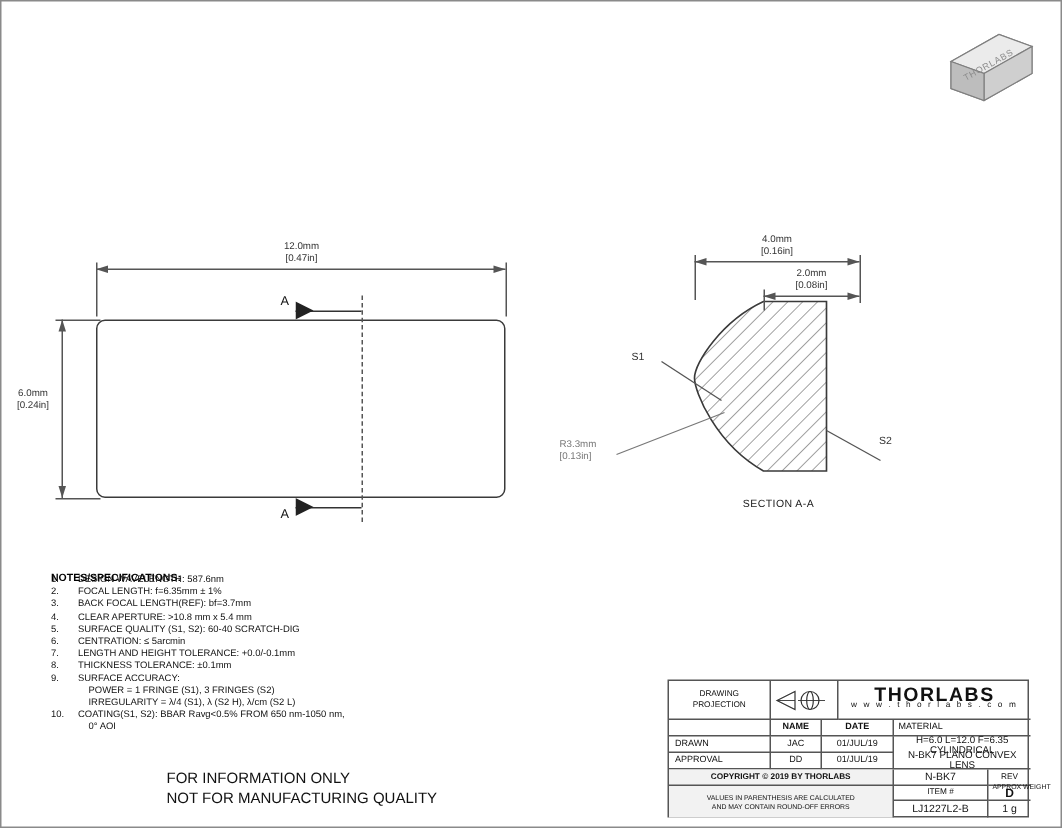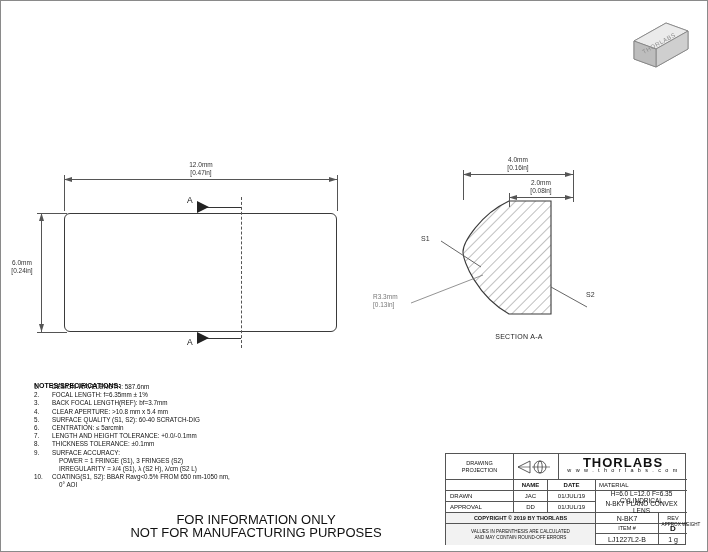--- a/index.html
+++ b/index.html
@@ -13,21 +13,21 @@
   .vline{width:1px;}
   .vdash{position:absolute;border-left:1px dashed #555;width:0;}
   
   #front-rect{left:63px;top:212px;width:273px;height:119px;border:1.2px solid #3a3a3a;border-radius:6px;box-sizing:border-box;background:#fff;}
   
   #notes{left:33px;top:382px;width:330px;font-size:6.3px;line-height:8.2px;color:#111;}
   #notes .row{display:flex;}
   #notes .num{width:18px;flex:0 0 18px;}
   #notes .txt{flex:1;white-space:pre-wrap;}
   
-  #disclaimer{left:110px;top:512px;width:290px;text-align:center;font-size:13px;line-height:13px;color:#111;}
+  #disclaimer{left:110px;top:512px;width:290px;text-align:left;font-size:10px;line-height:13px;color:#111;}
   
   #titleblock{left:444px;top:452px;width:241px;height:92px;border:1px solid #555;box-sizing:border-box;font-size:6px;color:#111;}
   #titleblock .cell{position:absolute;box-sizing:border-box;border-right:1px solid #555;border-bottom:1px solid #555;display:flex;align-items:center;justify-content:center;text-align:center;line-height:7px;}
   .nb{border-right:none!important;}
   .nbb{border-bottom:none!important;}
   .thorlabs{font-family:"Liberation Sans",sans-serif;font-weight:bold;letter-spacing:.5px;}
   .tl-big{font-size:13px;font-weight:bold;letter-spacing:1px;}
   .tl-url{font-size:5.5px;letter-spacing:1.4px;}
   
   #preview{left:625px;top:18px;width:68px;height:54px;}
@@ -169,21 +169,21 @@
       </div>
     <div class="row">
         <div class="num">10.</div>
         <div class="txt">COATING(S1, S2): BBAR Ravg&lt;0.5% FROM 650 nm-1050 nm,
     0° AOI</div>
       </div>
   </div>
 
   <div class="abs" id="disclaimer">
     <div>FOR INFORMATION ONLY</div>
-    <div>NOT FOR MANUFACTURING PURPOSES</div>
+    <div>NOT FOR MANUFACTURING QUALITY</div>
   </div>
 
   <div class="abs" id="titleblock">
 
     <div class="cell" style="left:0;top:0;width:68px;height:26px;white-space:pre-line;font-size:5.5px;">DRAWING
 PROJECTION</div>
     <div class="cell" style="left:68px;top:0;width:45px;height:26px;">
       <svg width="40" height="16" viewBox="0 0 40 16">
         <polygon points="2,8 14,2 14,14" fill="none" stroke="#333" stroke-width="0.8"></polygon>
         <line x1="2" y1="8" x2="14" y2="8" stroke="#333" stroke-width="0.6"></line>

